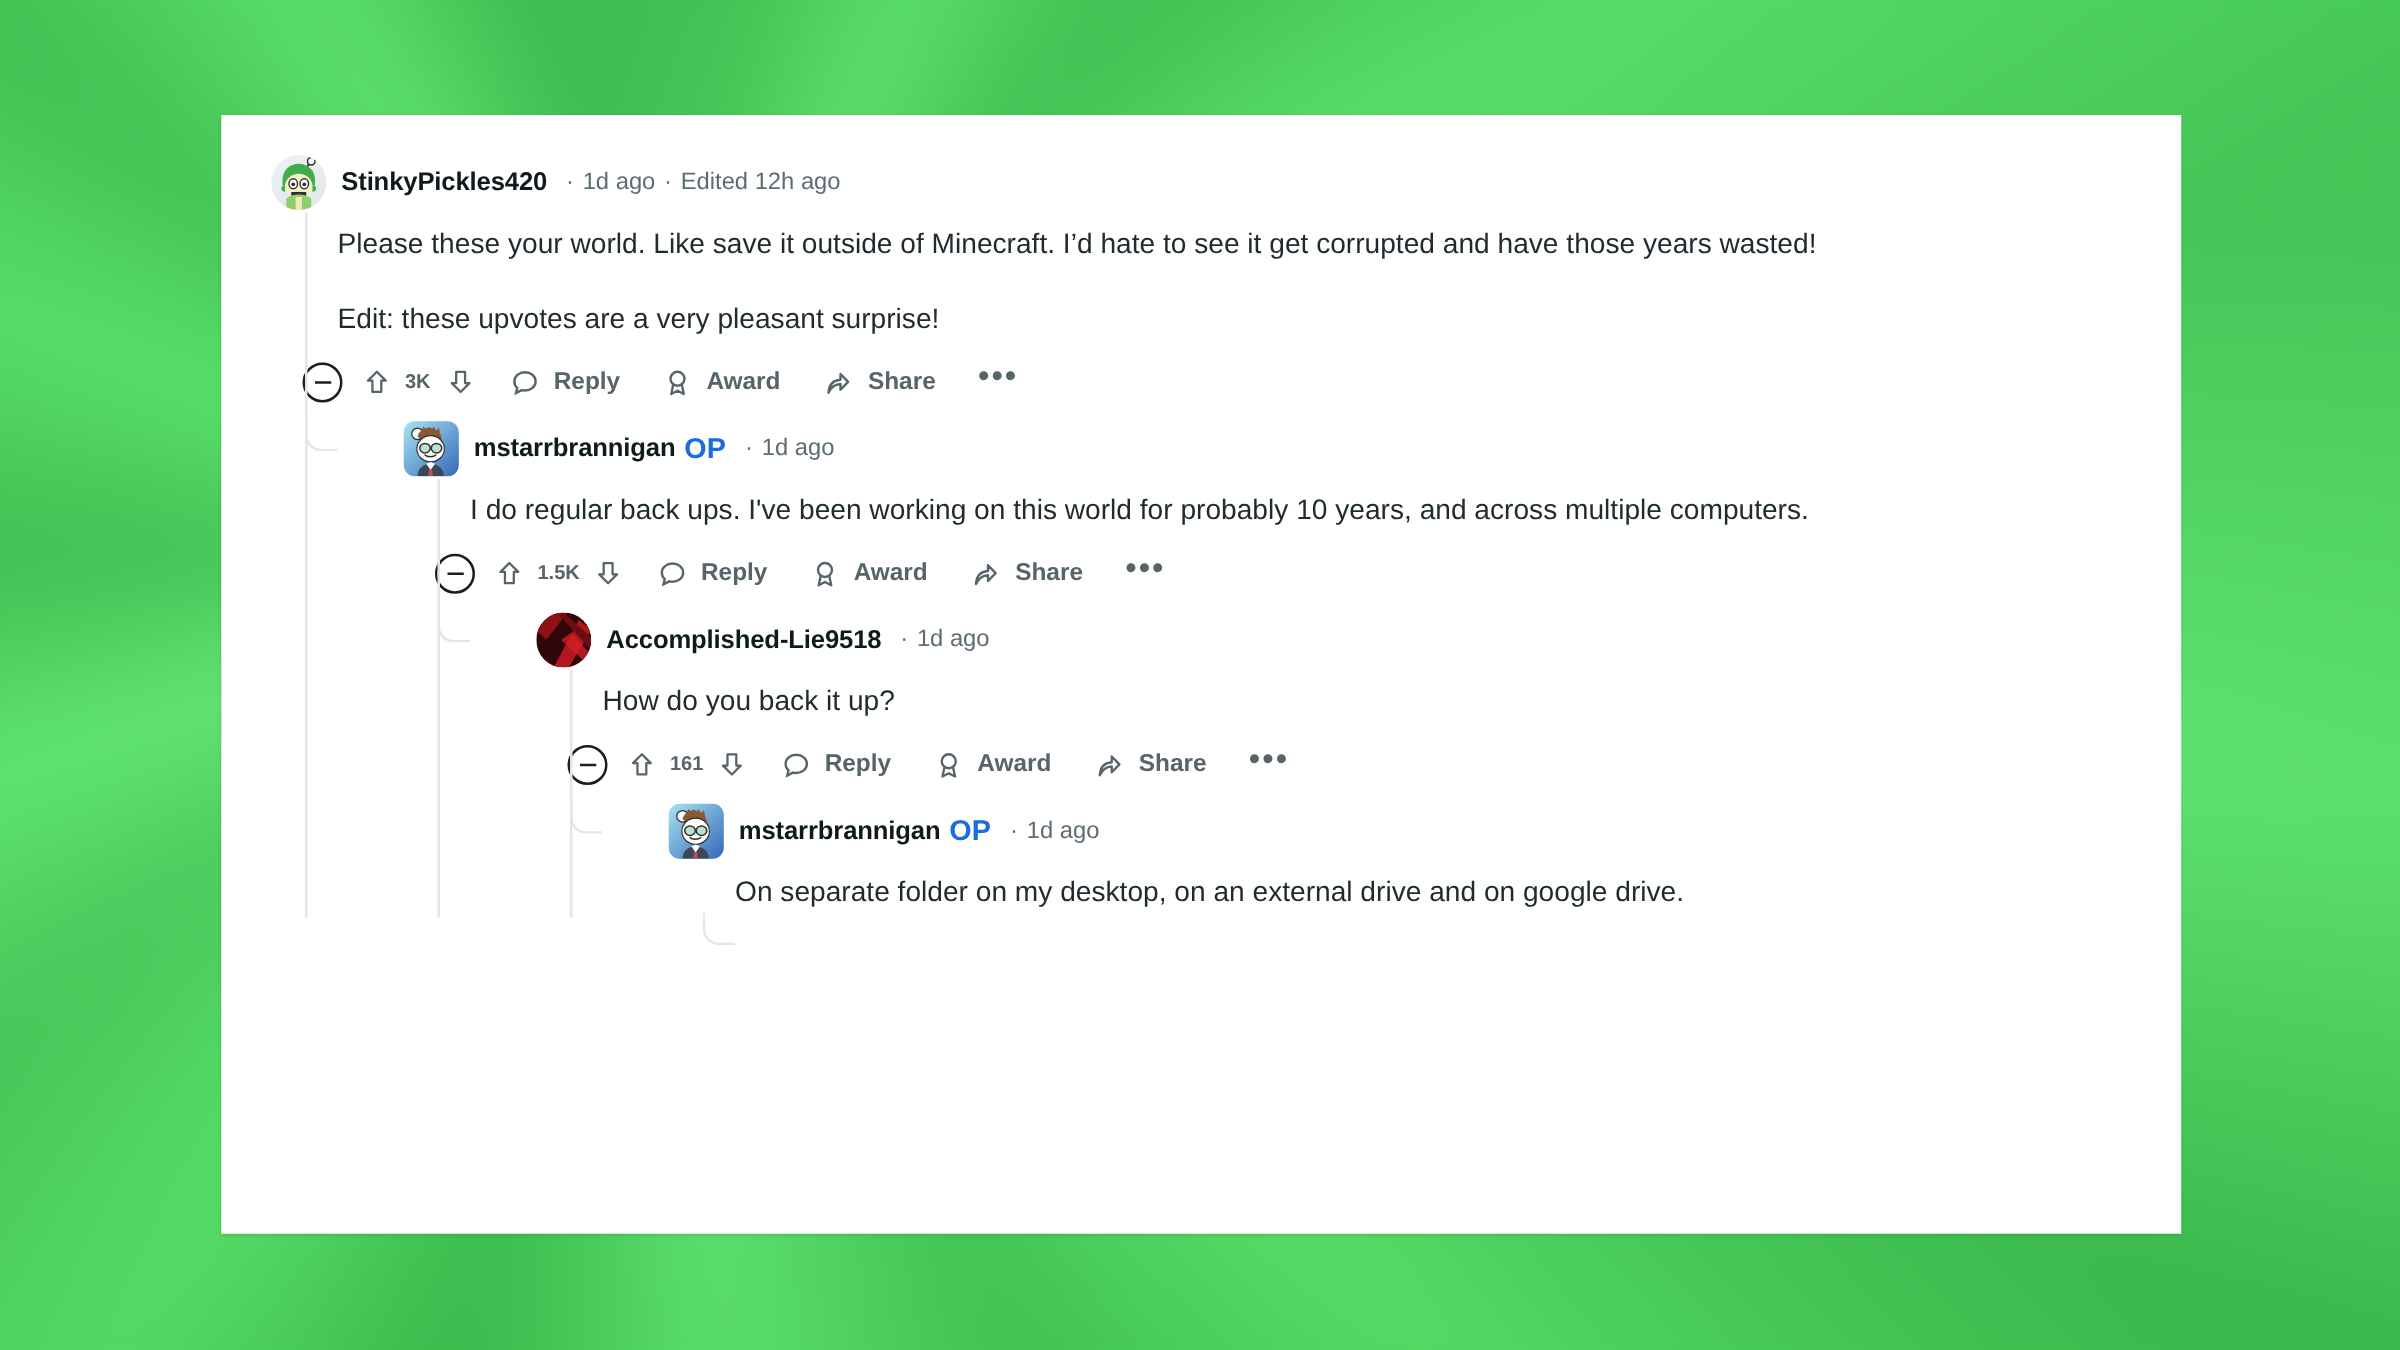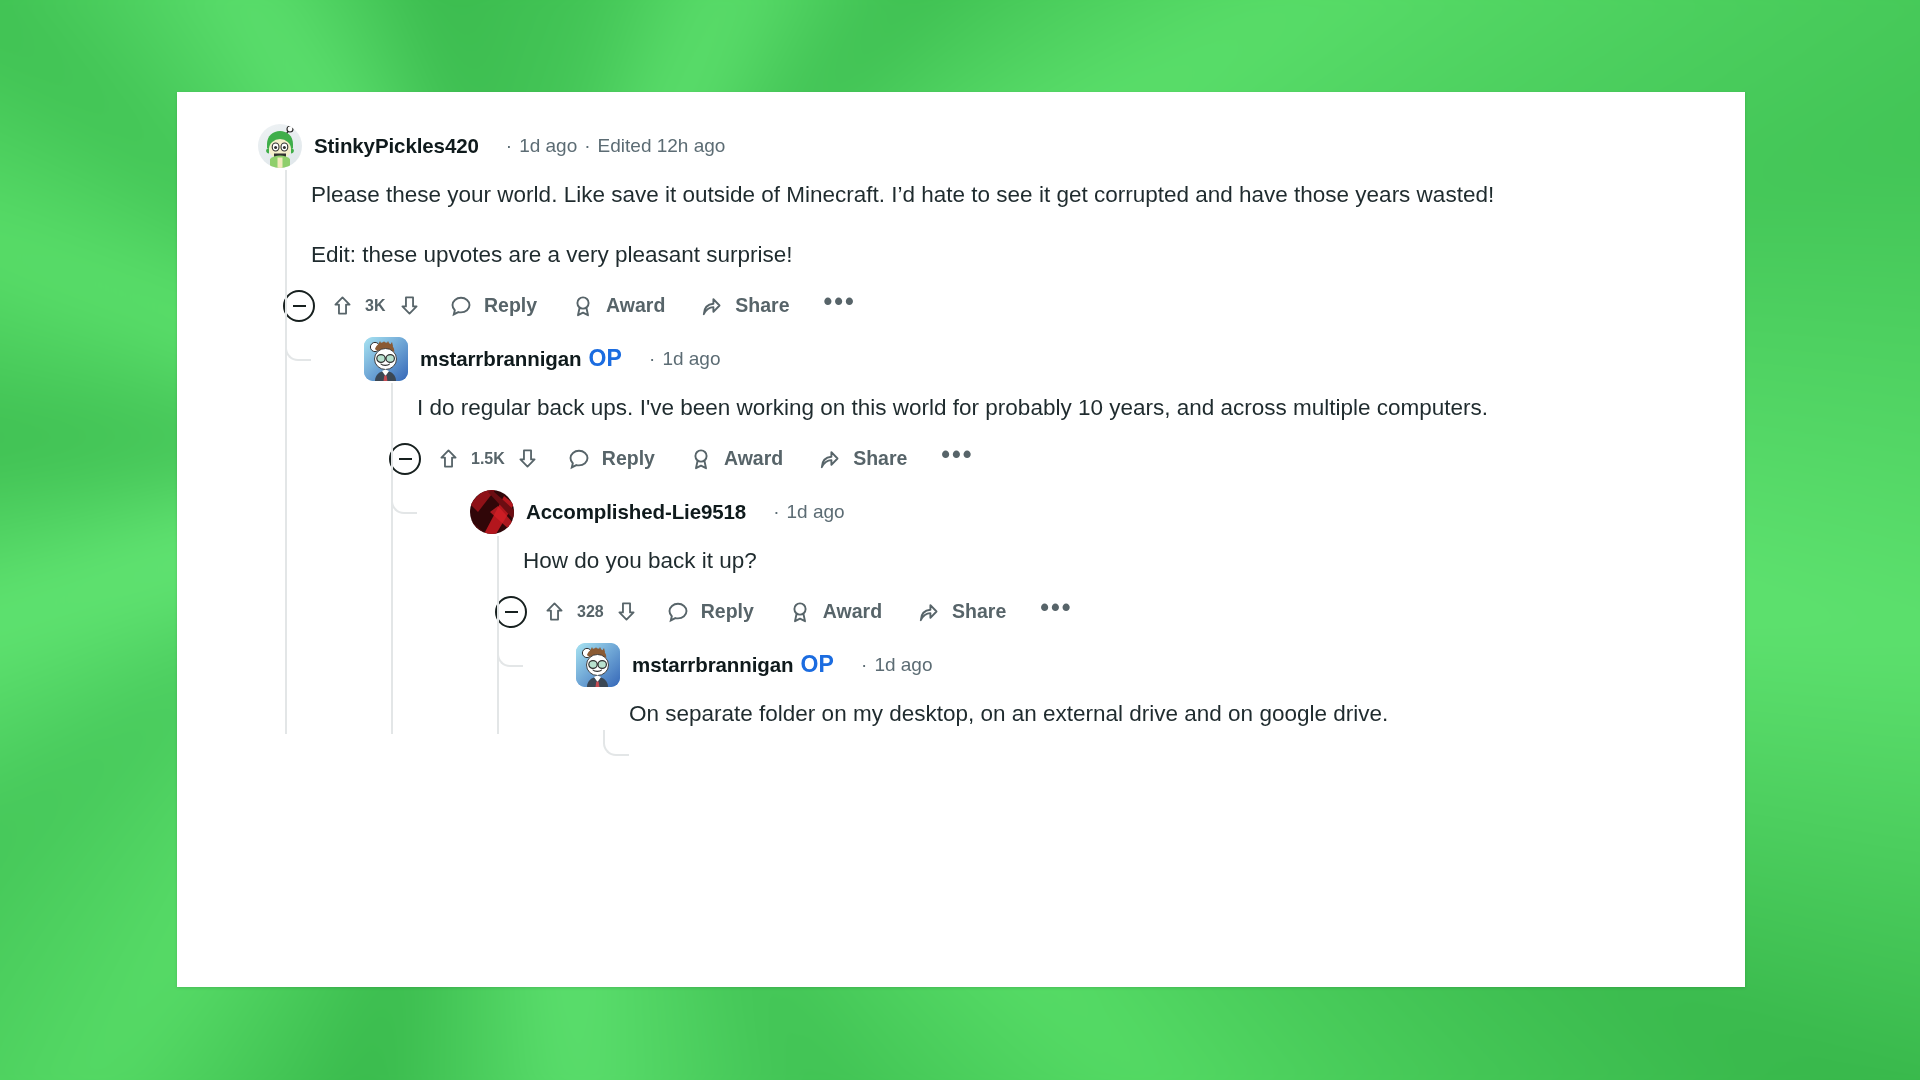--- a/index.html
+++ b/index.html
@@ -41,21 +41,20 @@
   
   #card {
     position: absolute;
     left: 177px;
     top: 92px;
     width: 1568px;
     height: 895px;
     background: #ffffff;
     overflow: hidden;
     box-shadow: 0 1px 3px rgba(0,0,0,.13);
-    padding-left: 41px;
   }
 
   .comment { position: relative; }
 
   
   .d0 { padding-left: 0px;   }
   .d1 { padding-left: 53px;  }
   .d2 { padding-left: 53px;  }
   .d3 { padding-left: 53px;  }
 
@@ -87,21 +86,21 @@
     font-size: 23px;
     font-weight: 700;
     color: #1b6ce0;
     margin-left: 7px;
     letter-spacing: .2px;
   }
   .meta {
     font-size: 19px;
     color: #5c6c74;
     white-space: nowrap;
-    margin-left: 20px;
+    margin-left: 8px;
   }
   .dot { margin: 0 7px; color: #5c6c74; }
 
   
   .cbody {
     font-size: 22.5px;
     line-height: 1.42;
     color: #1f2b2e;
     padding-top: 9px;
     max-width: 1330px;
@@ -372,21 +371,21 @@
          <div class="actions">
          <div class="collapse">
                                 <i></i>
                               </div>
          <div class="votegrp">
            <span>
                                   <svg width="23" height="23" viewBox="0 0 24 24" fill="none" stroke="#576469" stroke-width="1.9" stroke-linejoin="round" stroke-linecap="round">
                                     <path d="M12 3.6 4.6 11h3.7v9.4h7.4V11h3.7z"></path>
                                   </svg>
                                 </span>
-           <span class="score">328</span>
+           <span class="score">161</span>
            <span>
                                   <svg width="23" height="23" viewBox="0 0 24 24" fill="none" stroke="#576469" stroke-width="1.9" stroke-linejoin="round" stroke-linecap="round">
                                     <path d="M12 20.4 4.6 13h3.7V3.6h7.4V13h3.7z"></path>
                                   </svg>
                                 </span>
          </div>
          <div class="act">
                                 <svg width="24" height="24" viewBox="0 0 24 24" fill="none" stroke="#576469" stroke-width="1.9">
                                   <path d="M12 3.8c4.7 0 8.5 3.2 8.5 7.3 0 4-3.8 7.3-8.5 7.3-.9 0-1.8-.1-2.6-.3l-4.6 2.3 1-4.1c-1.4-1.3-2.3-3-2.3-5.2 0-4.1 3.8-7.3 8.5-7.3z"></path>
                                 </svg>

